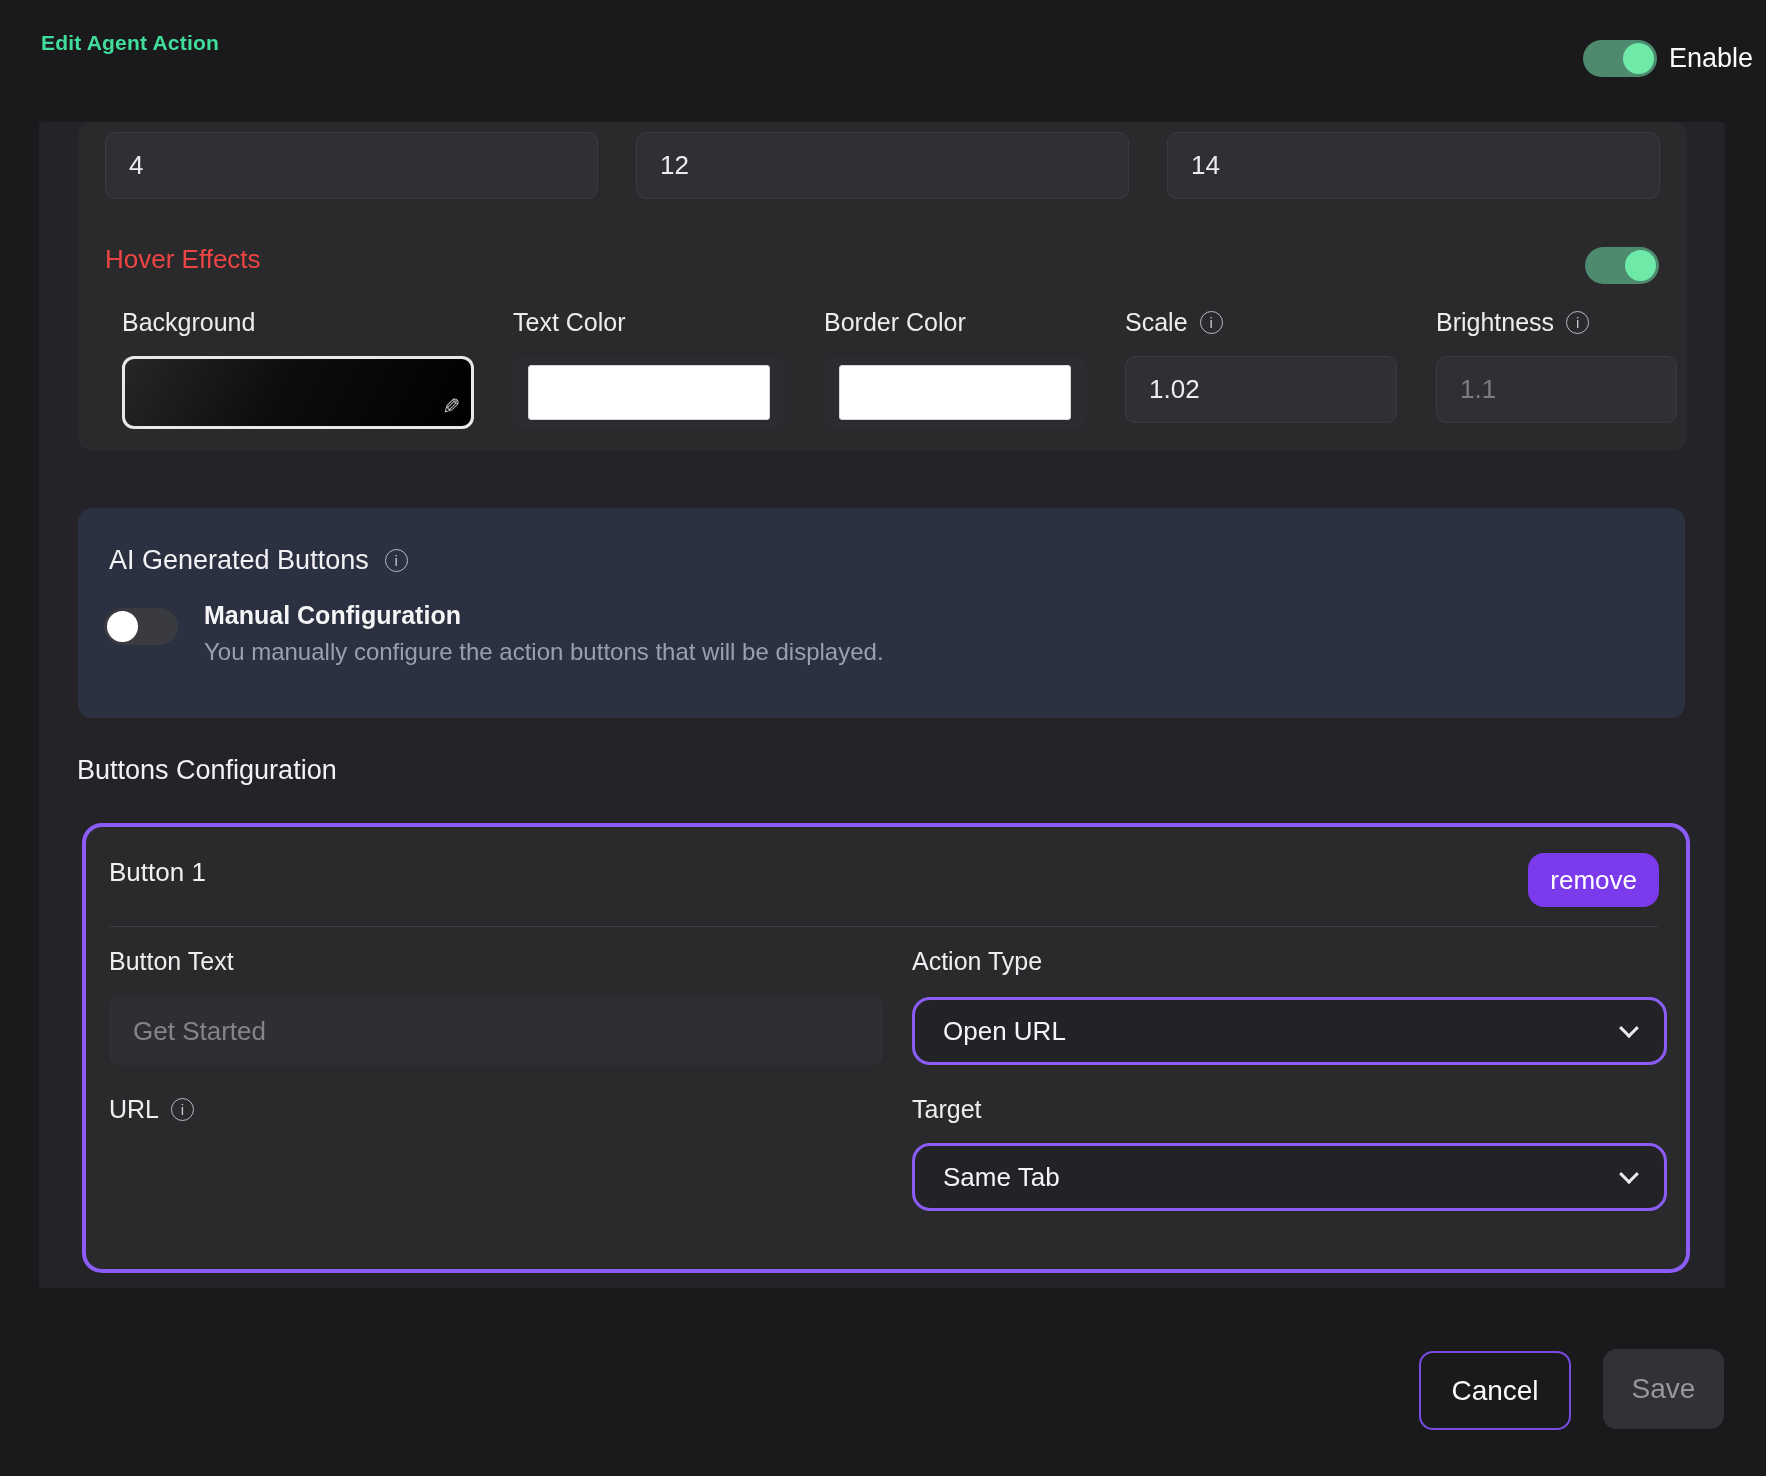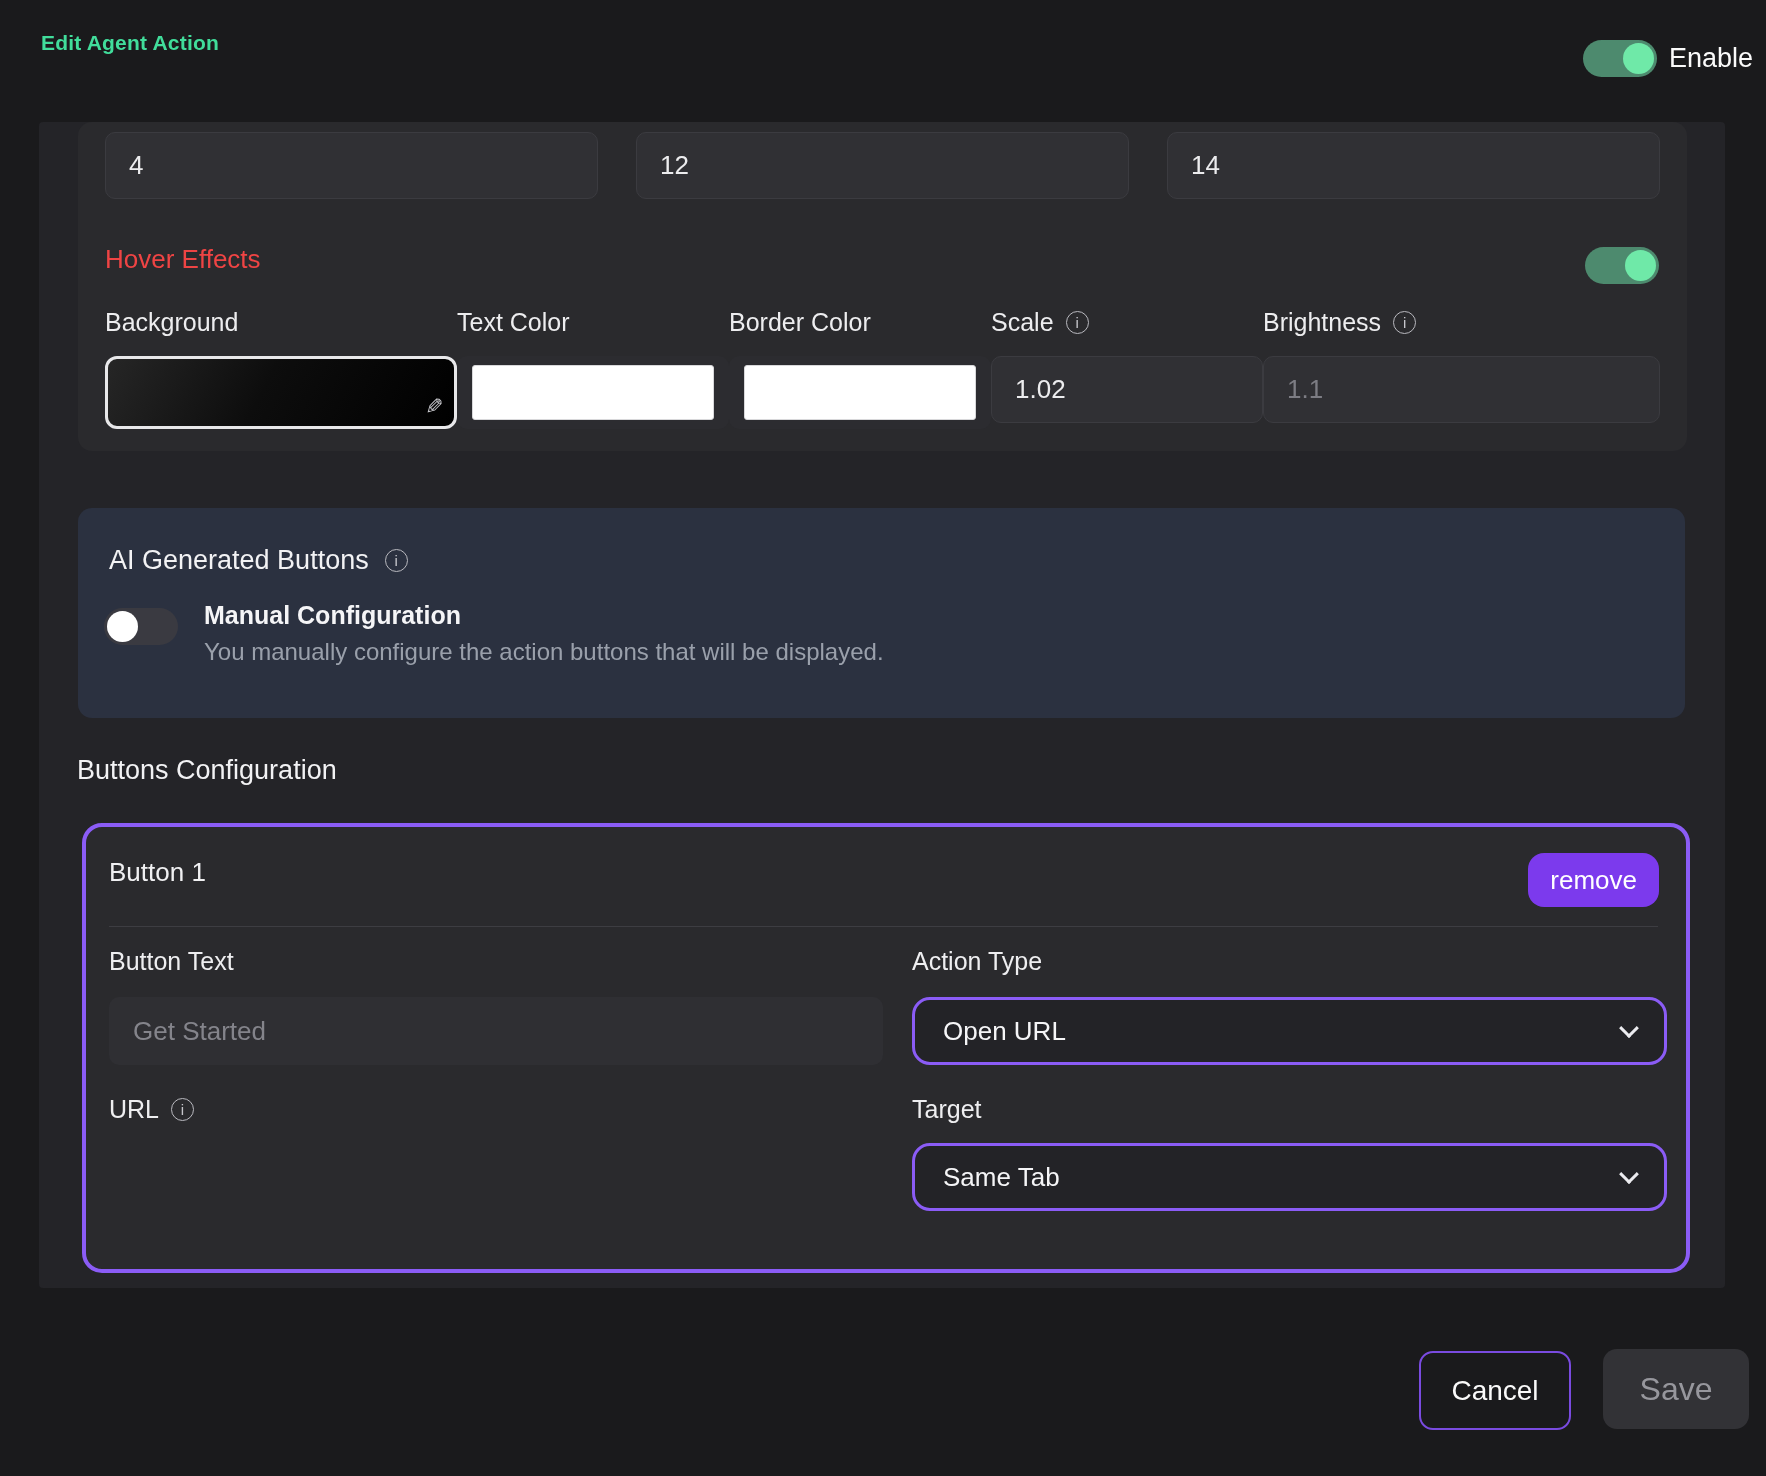--- a/index.html
+++ b/index.html
@@ -25,21 +25,21 @@
   
   .style-card { position:absolute; left:39px; top:0; width:1609px; height:329px; background:#2a2a2d; border-radius:14px; }
   .size-row { position:absolute; left:27px; top:10px; width:1555px; display:flex; gap:38px; }
   .text-input { height:67px; background:#303034; border:1px solid #3b3b40; border-radius:10px; color:#ececee; font-size:26px; padding:0 23px; font-family:inherit; outline:none; width:100%; }
   .text-input::placeholder { color:#7d7d84; }
   .size-row .text-input { flex:1; }
 
   .hover-label { position:absolute; left:27px; top:122px; font-size:26px; font-weight:500; color:#ef4444; }
   .hover-toggle { position:absolute; right:28px; top:125px; }
 
-  .fields-grid { position:absolute; left:27px; width:1555px; display:grid; grid-template-columns:352px 272px 262px 272px auto; }
+  .fields-grid { position:absolute; left:44px; width:1555px; display:grid; grid-template-columns:352px 272px 262px 272px auto; column-gap:39px; }
   .labels-row { top:186px; }
   .controls-row { top:234px; height:73px; }
   .field-label { font-size:25px; font-weight:500; color:#ededef; display:flex; align-items:center; gap:12px; }
 
   .info-icon { display:inline-flex; width:23px; height:23px; border:1.5px solid #b9b9bf; border-radius:50%; color:#c6c6cc; font-size:15px; font-weight:400; align-items:center; justify-content:center; line-height:1; }
 
   .bg-swatch { position:relative; height:73px; border:3px solid #e8e8ea; border-radius:12px; background:linear-gradient(118deg,#262626 0%,#0d0d0d 45%,#000 100%); cursor:pointer; }
   .pencil-icon { position:absolute; right:11px; bottom:6px; color:#c9c9ce; font-size:22px; transform:scaleX(-1); }
   .swatch-frame { height:73px; background:#2c2c30; border-radius:10px; padding:9px 15px; cursor:pointer; }
   .swatch-white { width:100%; height:100%; background:#ffffff; border:1px solid #d8d8da; border-radius:3px; }
@@ -69,21 +69,21 @@
 
   .plain-input { position:absolute; height:68px; background:#2f2f33; border:none; border-radius:10px; color:#ececee; font-size:26px; padding:0 24px; font-family:inherit; outline:none; }
   .plain-input::placeholder { color:#84848b; }
   .url-input { position:absolute; height:68px; background:#2a2a2d; border:3.5px solid #8b5cf6; border-radius:18px; color:#ececee; font-size:26px; padding:0 22px; font-family:inherit; outline:none; }
   .url-input::placeholder { color:#84848b; }
   .select-box { position:absolute; height:68px; background:#232327; border:3.5px solid #8b5cf6; border-radius:18px; display:flex; align-items:center; justify-content:space-between; padding:0 28px; color:#f5f5f7; font-size:26px; cursor:pointer; }
   .chevron { width:14px; height:14px; border-right:3px solid #ececf0; border-bottom:3px solid #ececf0; transform:rotate(45deg) translate(-2px,-2px); }
 
   
   .cancel-btn { position:absolute; left:1419px; top:1351px; width:152px; height:79px; background:transparent; border:2px solid #7a4be0; border-radius:14px; color:#fafafa; font-size:28px; font-family:inherit; cursor:pointer; }
-  .save-btn { position:absolute; left:1603px; top:1349px; width:146px; height:80px; background:#323236; border:none; border-radius:14px; color:#97979d; font-size:32px; font-family:inherit; cursor:pointer; }
+  .save-btn { position:absolute; left:1603px; top:1349px; width:121px; height:80px; background:#323236; border:none; border-radius:14px; color:#97979d; font-size:28px; font-family:inherit; cursor:pointer; }
 </style>
 </head>
 <body>
 
 <div class="screen">
 
   <div class="page-title">Edit Agent Action</div>
   <div class="enable-group">
     <div class="toggle on">
         <div class="knob"></div>

